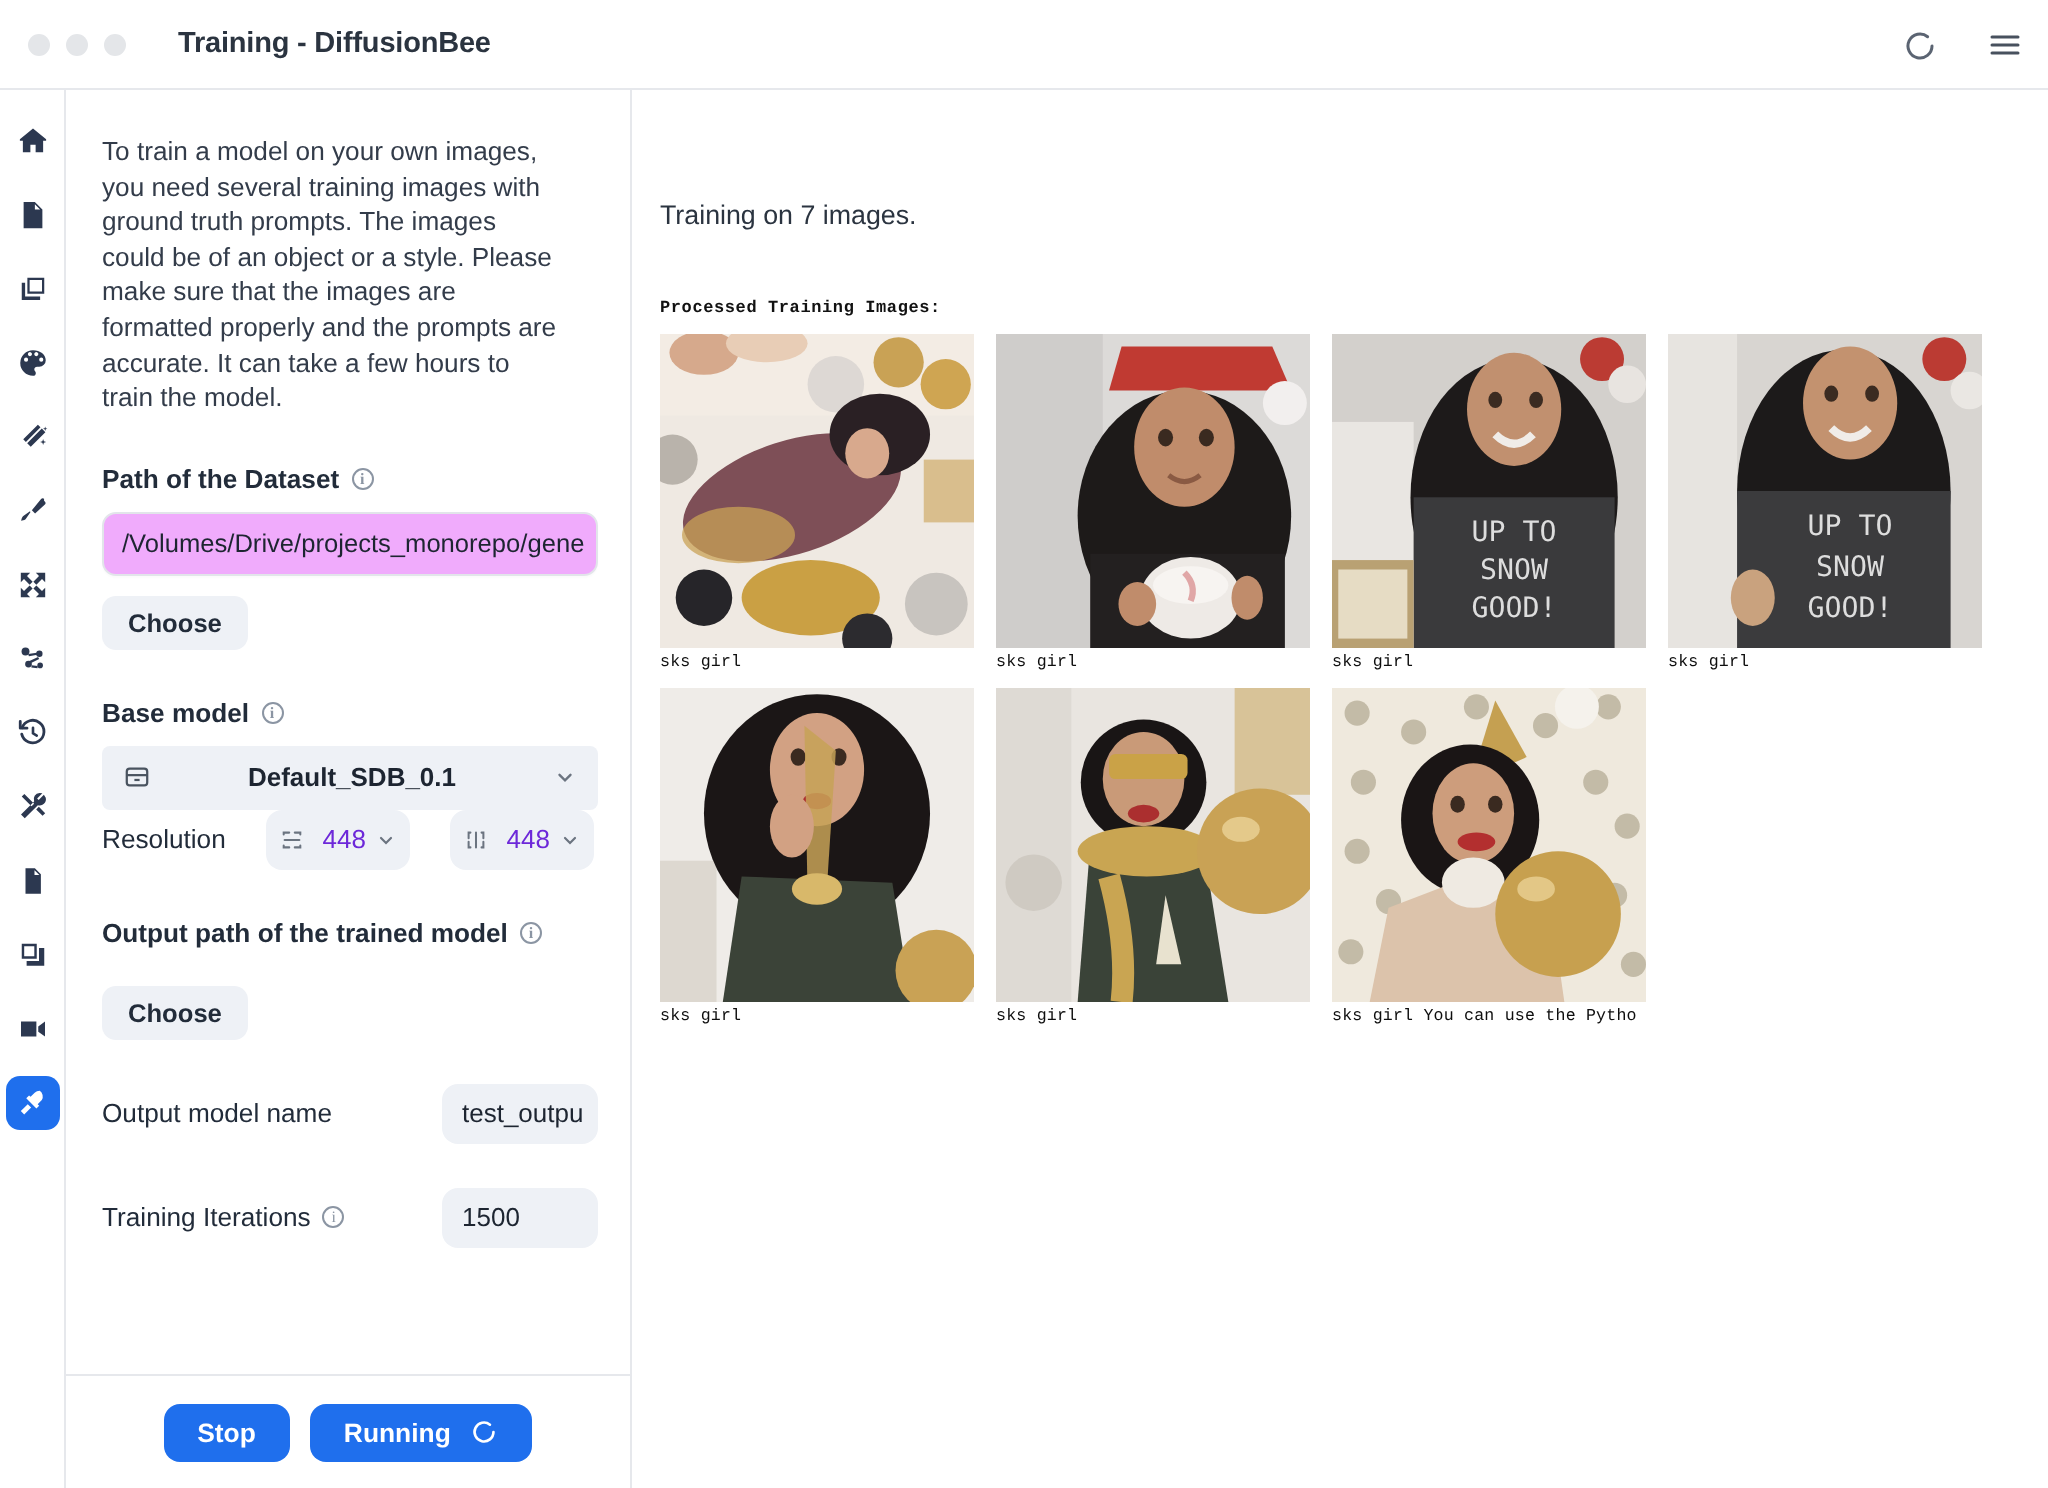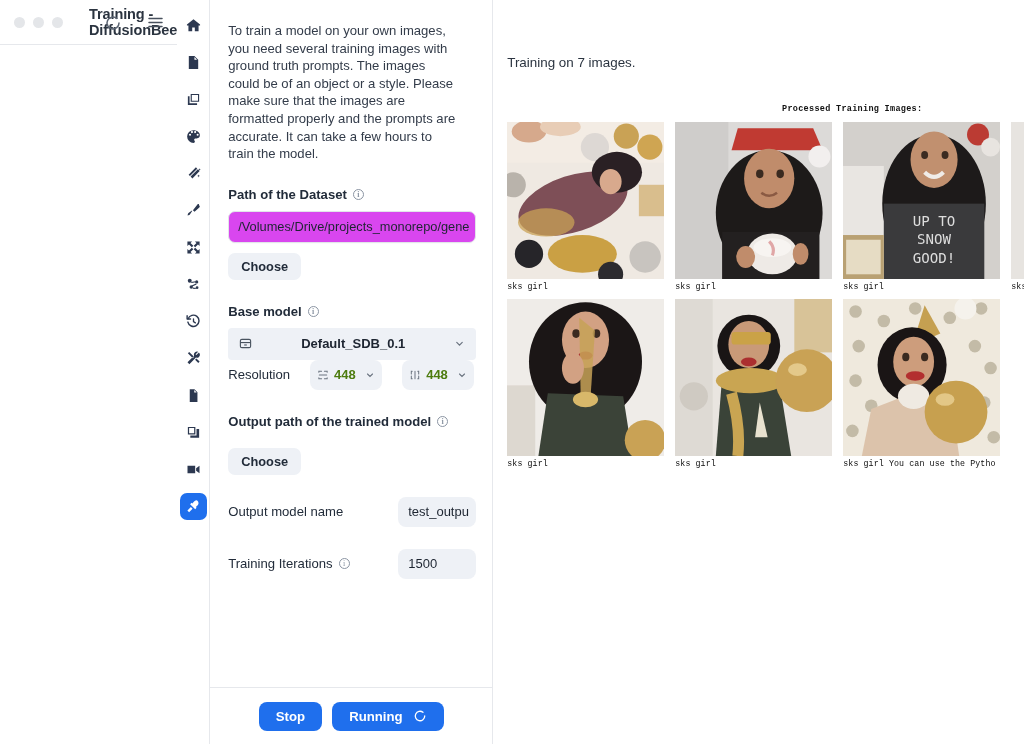--- a/index.html
+++ b/index.html
@@ -3,21 +3,21 @@
 <meta charset="utf-8">
 <title>Training - DiffusionBee</title>
 <style>
   * { box-sizing: border-box; margin: 0; padding: 0; }
   html, body {
     width: 1024px; height: 744px;
     font-family: "Liberation Sans", sans-serif;
     background: #ffffff;
     overflow: hidden;
   }
-  .app { width: 1024px; height: 744px; display: flex; flex-direction: row; background:#fff; }
+  .app { width: 1024px; height: 744px; display: flex; flex-direction: column; background:#fff; }
 
   
   .titlebar {
     height: 45px; min-height: 45px;
     display: flex; align-items: center;
     border-bottom: 1px solid #e6e8ec;
     background: #ffffff;
     position: relative;
   }
   .traffic { display: flex; gap: 8px; padding-left: 14px; }
@@ -83,21 +83,21 @@
   .info-i {
     width: 11px; height: 11px; border-radius: 50%;
     border: 1px solid #8b95a3; color: #8b95a3;
     font-size: 8px; line-height: 9px; text-align: center;
     display: inline-block; font-family: "Liberation Serif", serif;
     cursor: pointer;
   }
   .text-input {
     width: 248px; height: 32px;
     border: 1px solid #e2e5ea; border-radius: 7px;
-    background: #d946ef; color: #1d2531; font-size: 12.8px;
+    background: #f0abfc; color: #1d2531; font-size: 12.8px;
     padding: 0 9px; display: flex; align-items: center;
     overflow: hidden; white-space: nowrap;
     box-shadow: 0 1px 1px rgba(0,0,0,0.02);
     cursor: text;
   }
   .btn-soft {
     margin-top: 10px;
     height: 27px; padding: 0 13px;
     background: #eef1f6; border: none; border-radius: 7px;
     font-size: 12.8px; color: #222c3a; font-weight: bold;
@@ -117,21 +117,21 @@
   .chev { color: #6b7480; display: flex; }
   .row-inline {
     display: flex; align-items: center; gap: 20px;
   }
   .row-inline .lbl { font-size: 13.1px; color: #222c3a; }
   .mini-select {
     width: 85px; height: 30px; background: #eef1f6;
     border-radius: 8px; display: flex; align-items: center;
     gap: 5px; padding: 0 7px; cursor: pointer;
   }
-  .mini-select .mv { font-size: 13px; font-weight: bold; color:#4d7c0f; flex:1; text-align:left; }
+  .mini-select .mv { font-size: 13px; font-weight: normal; color:#6d28d9; flex:1; text-align:right; }
   .kv-row {
     display: flex; align-items: center; justify-content: space-between;
     margin-top: 22px; width: 248px;
   }
   .kv-row .lbl {
     font-size: 13.1px; color: #222c3a;
     display: flex; align-items: center; gap: 6px;
   }
   .kv-input {
     width: 78px; height: 30px; background: #eef1f6;
@@ -163,21 +163,21 @@
     font-size: 13.4px; color: #2b3440;
     margin-bottom: 0px;
   }
   .sheet {
     position: relative;
     margin-top: 52px;
     width: 690px;
   }
   .sheet-title {
     position: absolute; top: -18px; left: 0; width: 690px;
-    text-align: center;
+    text-align: left;
     font-family: "Liberation Mono", monospace;
     font-size: 8.5px; font-weight: bold; color: #121212;
     letter-spacing: 0.3px;
   }
   .grid {
     display: flex; flex-wrap: wrap;
     gap: 8px 11px; width: 690px;
   }
   .thumb { width: 157px; }
   .thumb-img {

